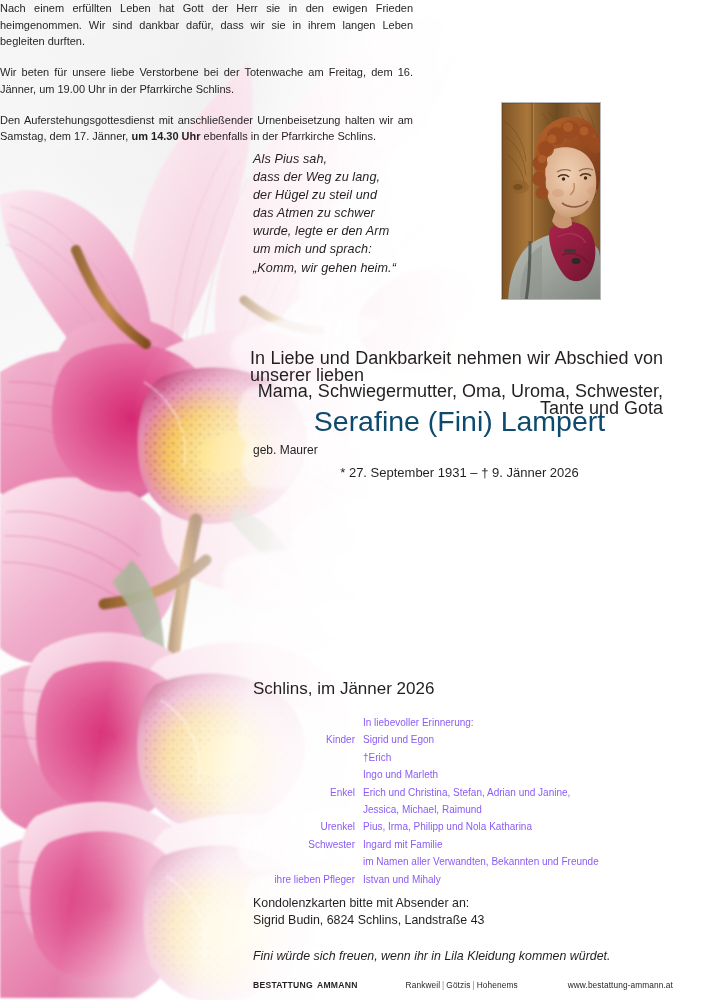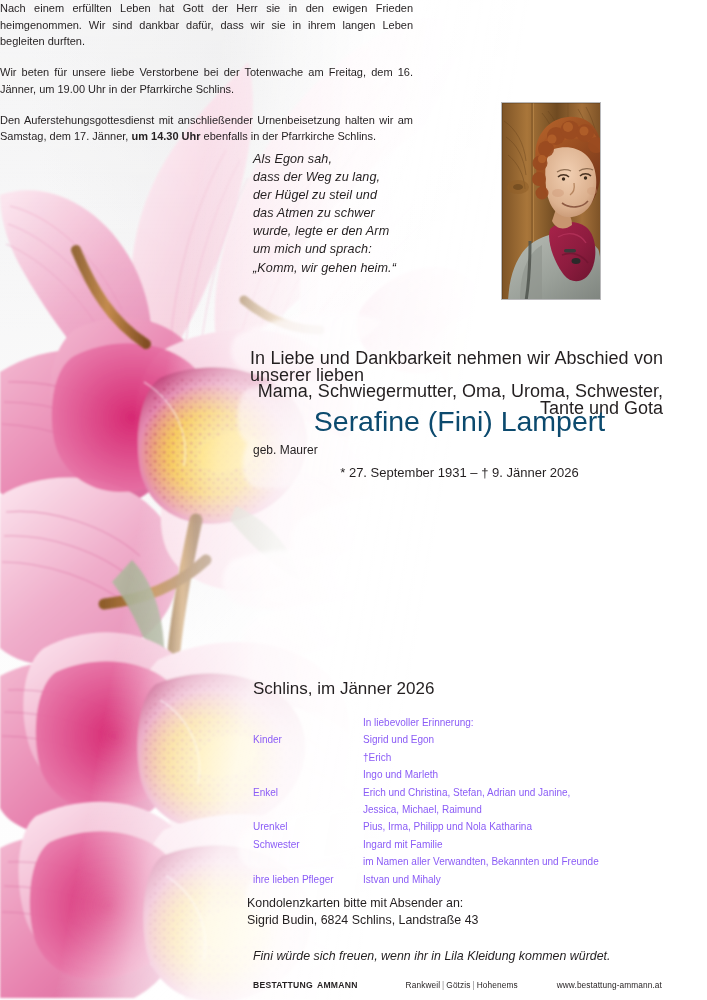--- a/index.html
+++ b/index.html
@@ -75,35 +75,35 @@
   #body-paras p{margin:0 0 14px 0;font-size:11px;line-height:16.7px;text-align:justify;color:#231f20;}
   #body-paras p:last-child{margin-bottom:0;}
   #body-paras b{font-weight:700;}
 
   #place-date{left:253px;top:672px;font-size:17px;line-height:17px;margin-top:8px;}
 
   #family{position:absolute;left:253px;top:714px;width:413px;
     font-size:12.4px;line-height:17.4px;}
   #family table{border-collapse:collapse;}
   #family td{padding:0;vertical-align:top;font-size:10px;line-height:17.4px;color:#8b5cf6;}
-  #family td.lbl{text-align:left;padding-right:8px;white-space:nowrap;width:102px;}
+  #family td.lbl{text-align:right;padding-right:8px;white-space:nowrap;width:102px;}
   #family td.val{text-align:left;white-space:nowrap;}
 
-  #condolence{left:247px;top:895px;font-size:12.4px;line-height:17px;}
+  #condolence{left:253px;top:895px;font-size:12.4px;line-height:17px;}
   #wish{left:253px;top:948px;font-size:12.4px;line-height:17px;font-style:italic;}
 
   #footer{
     position:absolute;left:253px;top:980px;width:420px;
     display:flex;align-items:baseline;white-space:nowrap;color:#231f20;gap:35px;
   }
   #footer .brand{font-size:8.6px;font-weight:700;letter-spacing:.25px;}
   #footer .brand .b2{margin-left:4px;}
   #footer .towns{font-size:8.3px;margin-left:13px;letter-spacing:.1px;}
   #footer .towns .sep{color:#8e8e90;margin:0 2px;}
-  #footer .web{font-size:8.3px;margin-left:4px;letter-spacing:.1px;}
+  #footer .web{font-size:8.3px;margin-left:15px;letter-spacing:.1px;}
 </style>
 </head>
 <body>
 
 <div id="card">
 
   <div id="bg-wash"></div>
 
   <svg id="orchids" viewBox="0 0 707 1000" aria-hidden="true">
     <defs>
@@ -301,21 +301,21 @@
       </g>
     </g>
   </svg>
 
   <div id="fade-right"></div>
   <div id="fade-top"></div>
 
   <div id="content">
 
     <div id="quote" class="tx">
-      <div>Als Egon sah,</div>
+      <div>Als Pius sah,</div>
       <div>dass der Weg zu lang,</div>
       <div>der Hügel zu steil und</div>
       <div>das Atmen zu schwer</div>
       <div>wurde, legte er den Arm</div>
       <div>um mich und sprach:</div>
       <div>„Komm, wir gehen heim.“</div>
     </div>
 
     <div id="photo">
       <svg width="100" height="198" viewBox="0 0 100 198" aria-hidden="true">

